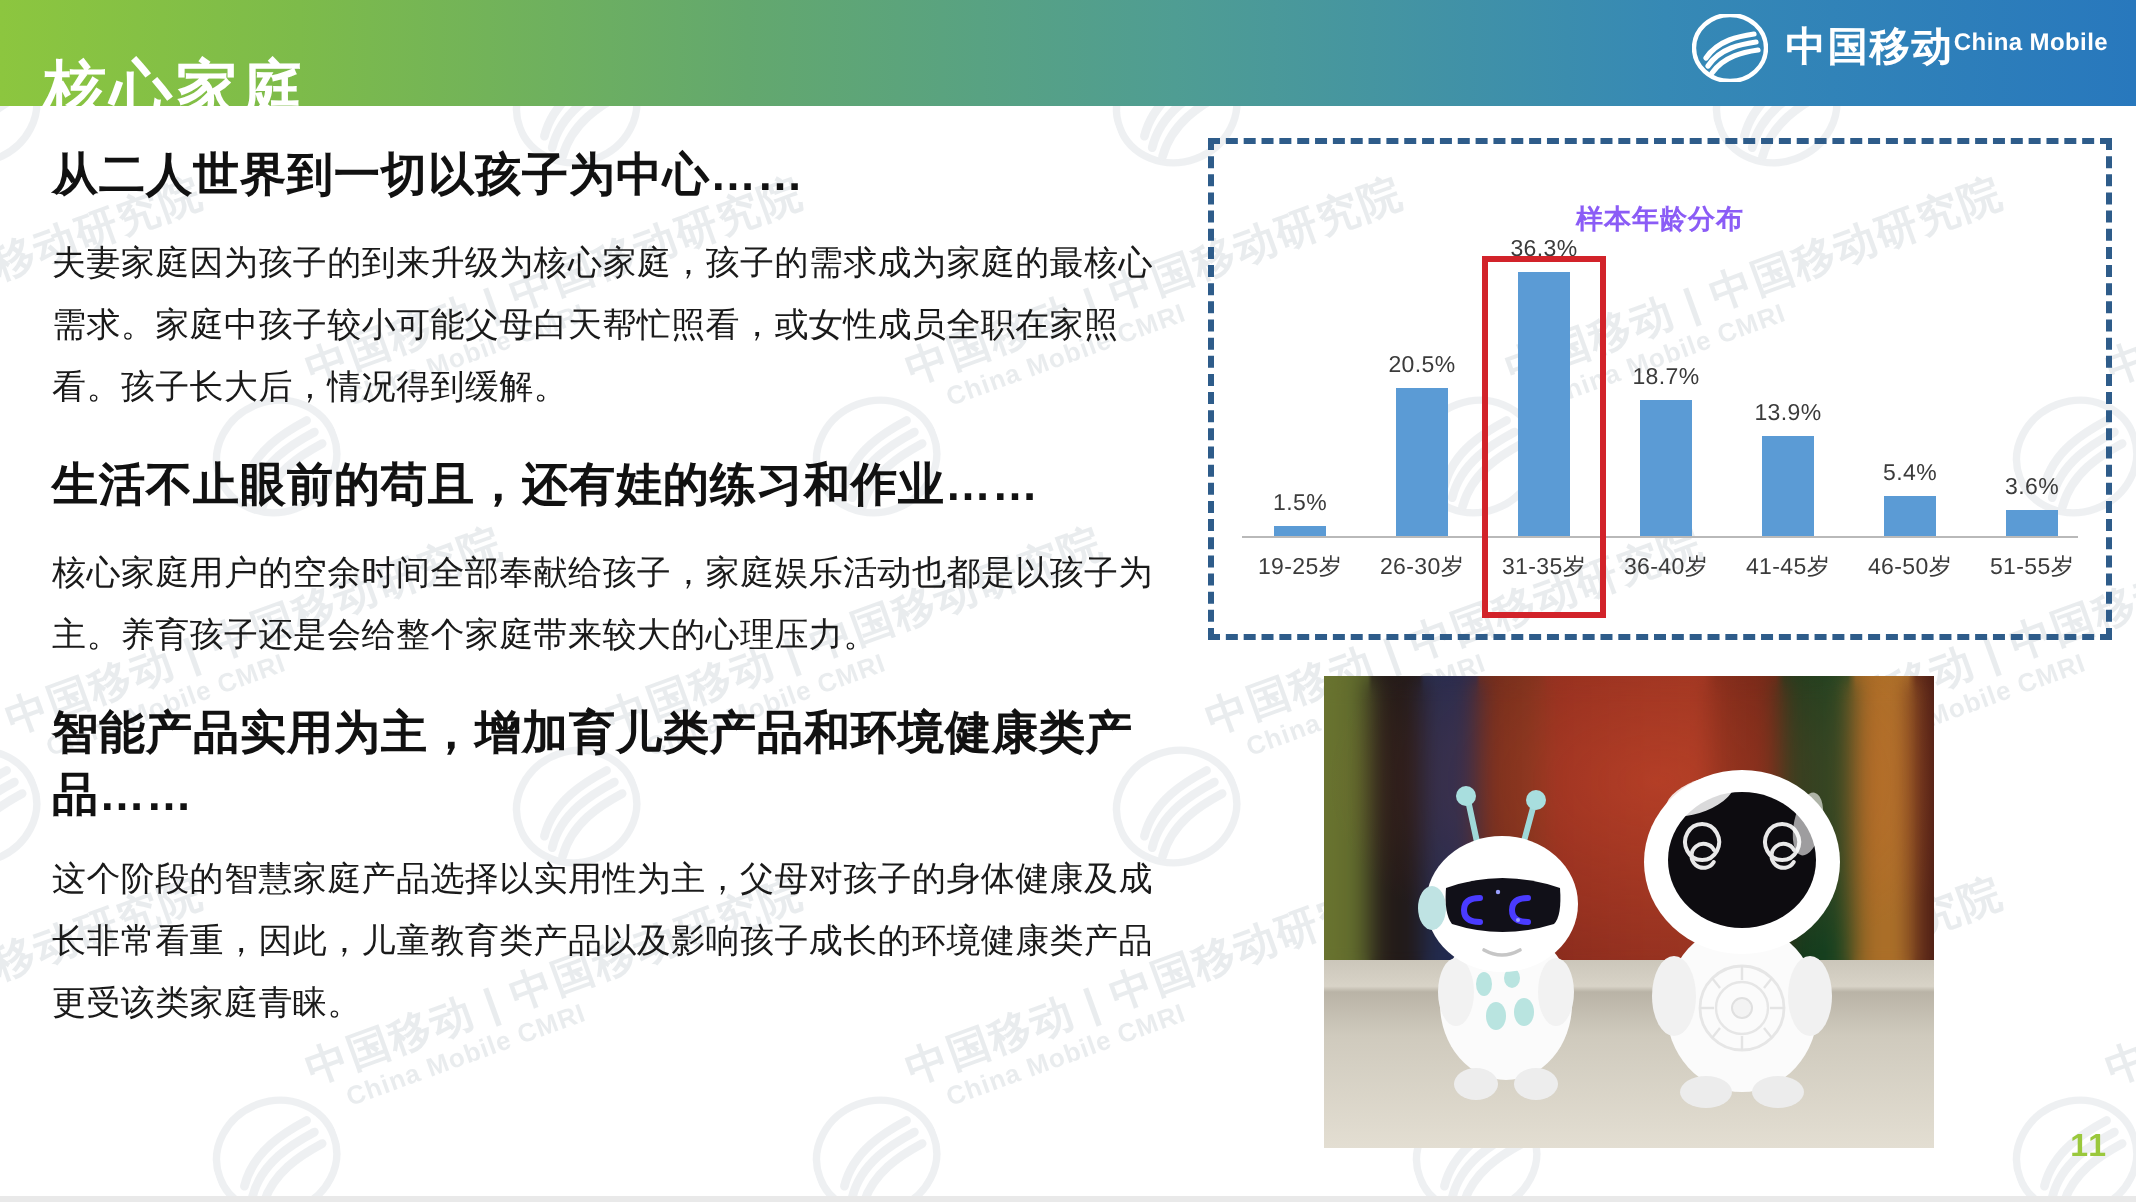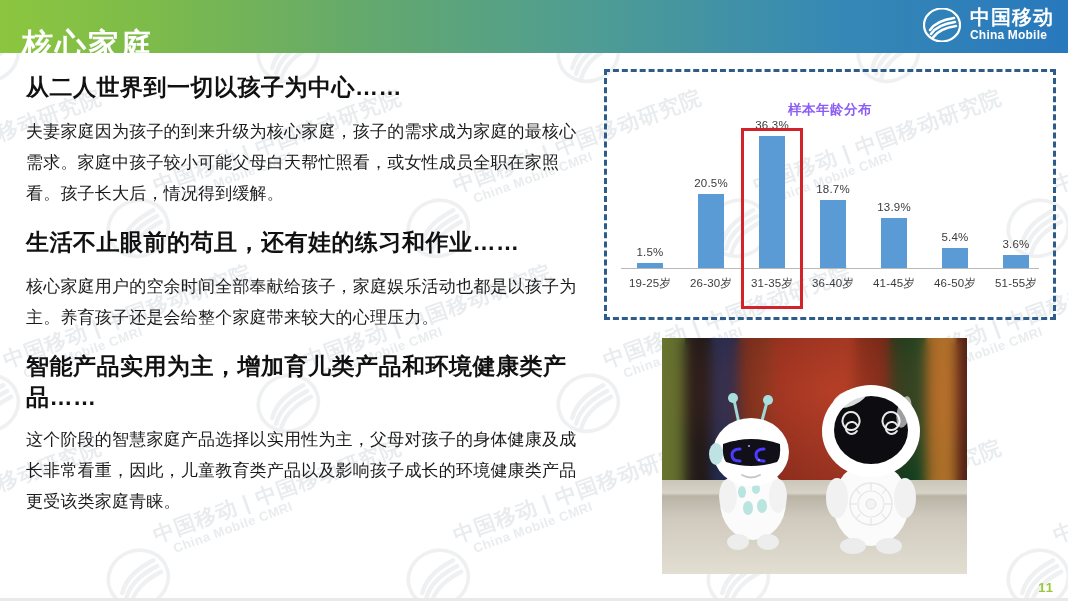--- a/index.html
+++ b/index.html
@@ -76,21 +76,21 @@
   #brand {
     position: absolute;
     right: 14px;
     top: 7px;
     display: flex;
     align-items: center;
     gap: 9px;
   }
   #brand-text {
     display: flex;
-    flex-direction: column;
+    flex-direction: row;
     justify-content: space-between;
     color: #ffffff;
   }
   .brand-cn {
     font-size: 20px;
     font-weight: bold;
     letter-spacing: 1px;
     line-height: 21px;
   }
   .brand-en {
@@ -268,22 +268,22 @@
     position: absolute;
     z-index: 3;
   }
   
   #robot-a { left: 42px; top: 48px; width: 98px; height: 168px; }
   #robot-b { left: 150px; top: 38px; width: 118px; height: 178px; }
 
   #page-number {
     position: absolute;
     right: 14px;
-    bottom: 6px;
-    font-size: 13px;
+    bottom: 18px;
+    font-size: 16px;
     font-weight: bold;
     color: #9ac83c;
     letter-spacing: 1px;
     z-index: 6;
   }
   #footer-rule {
     position: absolute;
     left: 0; right: 0;
     bottom: 0;
     height: 3px;

